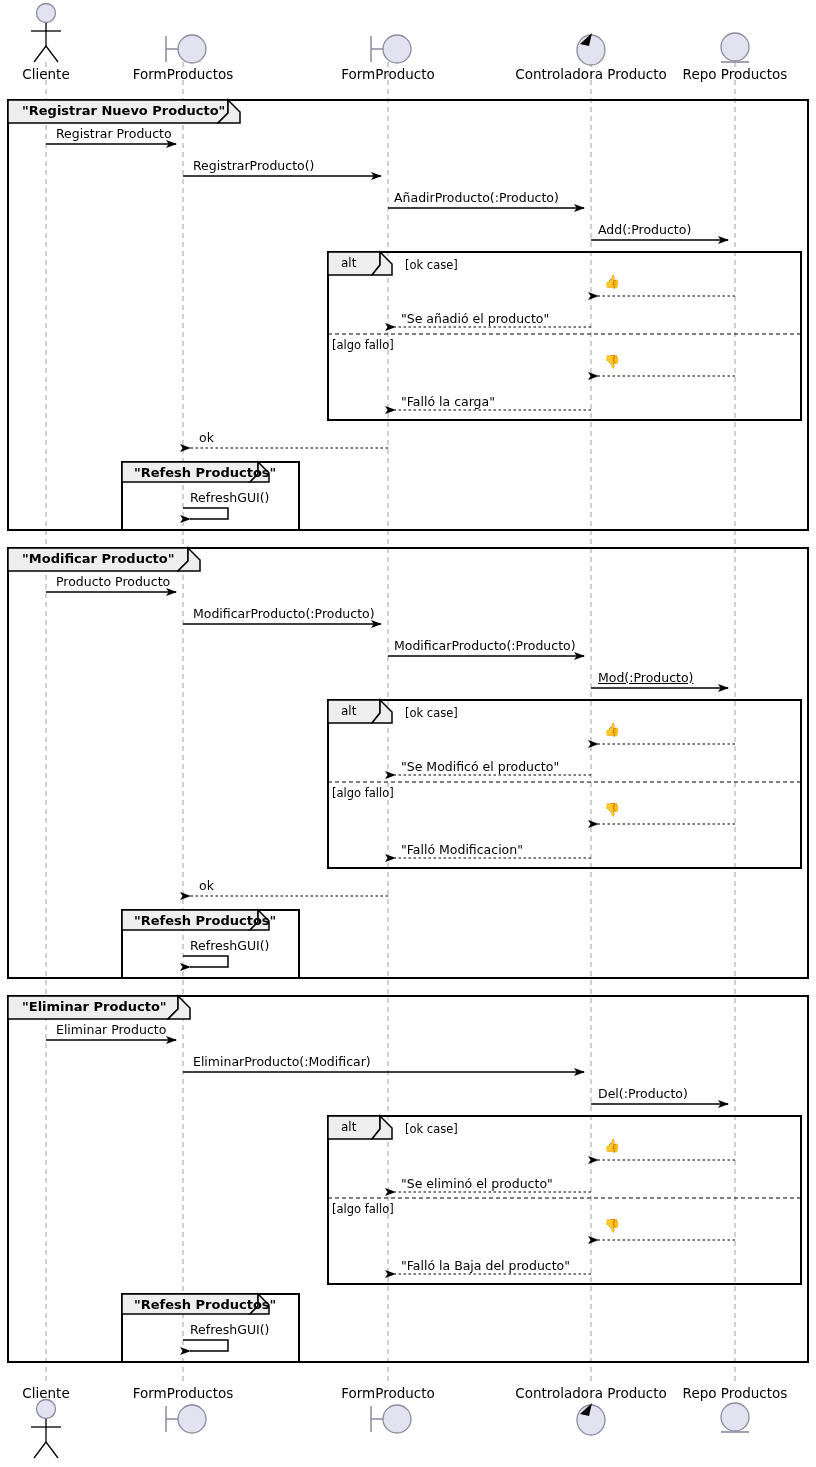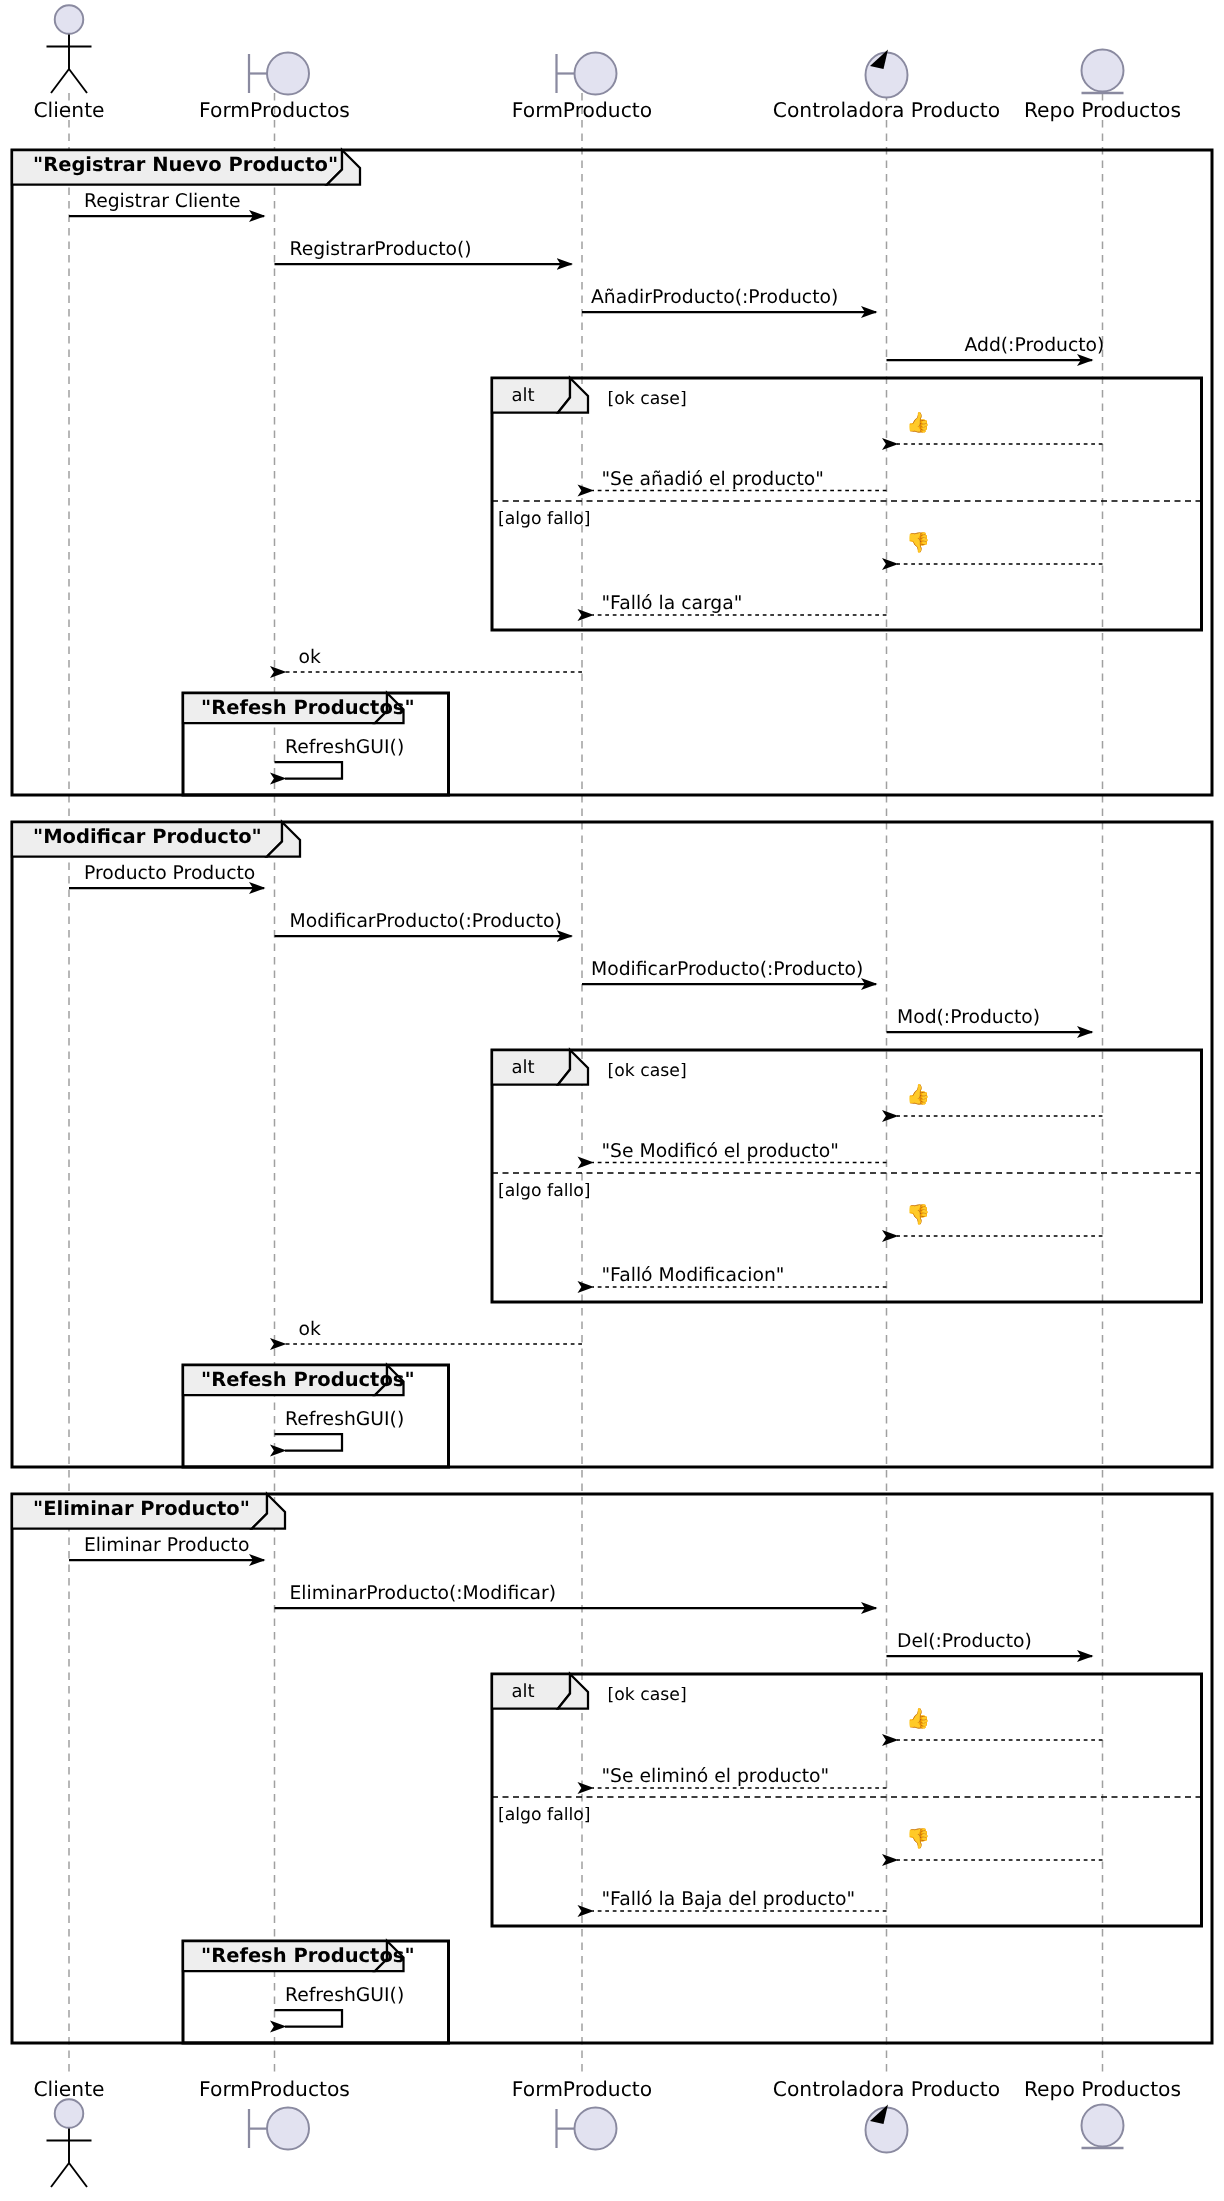--- a/index.html
+++ b/index.html
@@ -202,40 +202,40 @@
     </g>
   </svg>
 
   <div class="ptitle" style="left:46px;top:66px;">Cliente</div>
   <div class="ptitle" style="left:183px;top:66px;">FormProductos</div>
   <div class="ptitle" style="left:388px;top:66px;">FormProducto</div>
   <div class="ptitle" style="left:591px;top:66px;">Controladora Producto</div>
   <div class="ptitle" style="left:735px;top:66px;">Repo Productos</div>
 
   <div class="framelabel" style="left:22px;top:103px;">"Registrar Nuevo Producto"</div>
-  <div class="msglabel" style="left:56px;top:126px;">Registrar Cliente</div>
+  <div class="msglabel" style="left:56px;top:126px;">Registrar Producto</div>
   <div class="msglabel" style="left:193px;top:158px;">RegistrarProducto()</div>
   <div class="msglabel" style="left:394px;top:190px;">AñadirProducto(:Producto)</div>
-  <div class="msglabel" style="left:598px;top:222px;margin-left:45px;">Add(:Producto)</div>
+  <div class="msglabel" style="left:598px;top:222px;">Add(:Producto)</div>
   <div class="altlabel" style="left:341px;top:256px;">alt</div>
   <div class="guardlabel" style="left:405px;top:258px;">[ok case]</div>
   <div class="thumb" style="left:604px;top:274px;">👍</div>
   <div class="msglabel" style="left:401px;top:311px;">"Se añadió el producto"</div>
   <div class="guardlabel" style="left:332px;top:338px;">[algo fallo]</div>
   <div class="thumb" style="left:604px;top:354px;">👎</div>
   <div class="msglabel" style="left:401px;top:394px;">"Falló la carga"</div>
   <div class="msglabel" style="left:199px;top:430px;">ok</div>
   <div class="framelabel" style="left:134px;top:465px;">"Refesh Productos"</div>
   <div class="msglabel" style="left:190px;top:490px;">RefreshGUI()</div>
 
   <div class="framelabel" style="left:22px;top:551px;">"Modificar Producto"</div>
   <div class="msglabel" style="left:56px;top:574px;">Producto Producto</div>
   <div class="msglabel" style="left:193px;top:606px;">ModificarProducto(:Producto)</div>
   <div class="msglabel" style="left:394px;top:638px;">ModificarProducto(:Producto)</div>
-  <div class="msglabel" style="left:598px;top:670px;">Mod(:Producto)</div>
+  <div class="msglabel" style="left:598px;top:670px;text-decoration:underline;">Mod(:Producto)</div>
   <div class="altlabel" style="left:341px;top:704px;">alt</div>
   <div class="guardlabel" style="left:405px;top:706px;">[ok case]</div>
   <div class="thumb" style="left:604px;top:722px;">👍</div>
   <div class="msglabel" style="left:401px;top:759px;">"Se Modificó el producto"</div>
   <div class="guardlabel" style="left:332px;top:786px;">[algo fallo]</div>
   <div class="thumb" style="left:604px;top:802px;">👎</div>
   <div class="msglabel" style="left:401px;top:842px;">"Falló Modificacion"</div>
   <div class="msglabel" style="left:199px;top:878px;">ok</div>
   <div class="framelabel" style="left:134px;top:913px;">"Refesh Productos"</div>
   <div class="msglabel" style="left:190px;top:938px;">RefreshGUI()</div>

